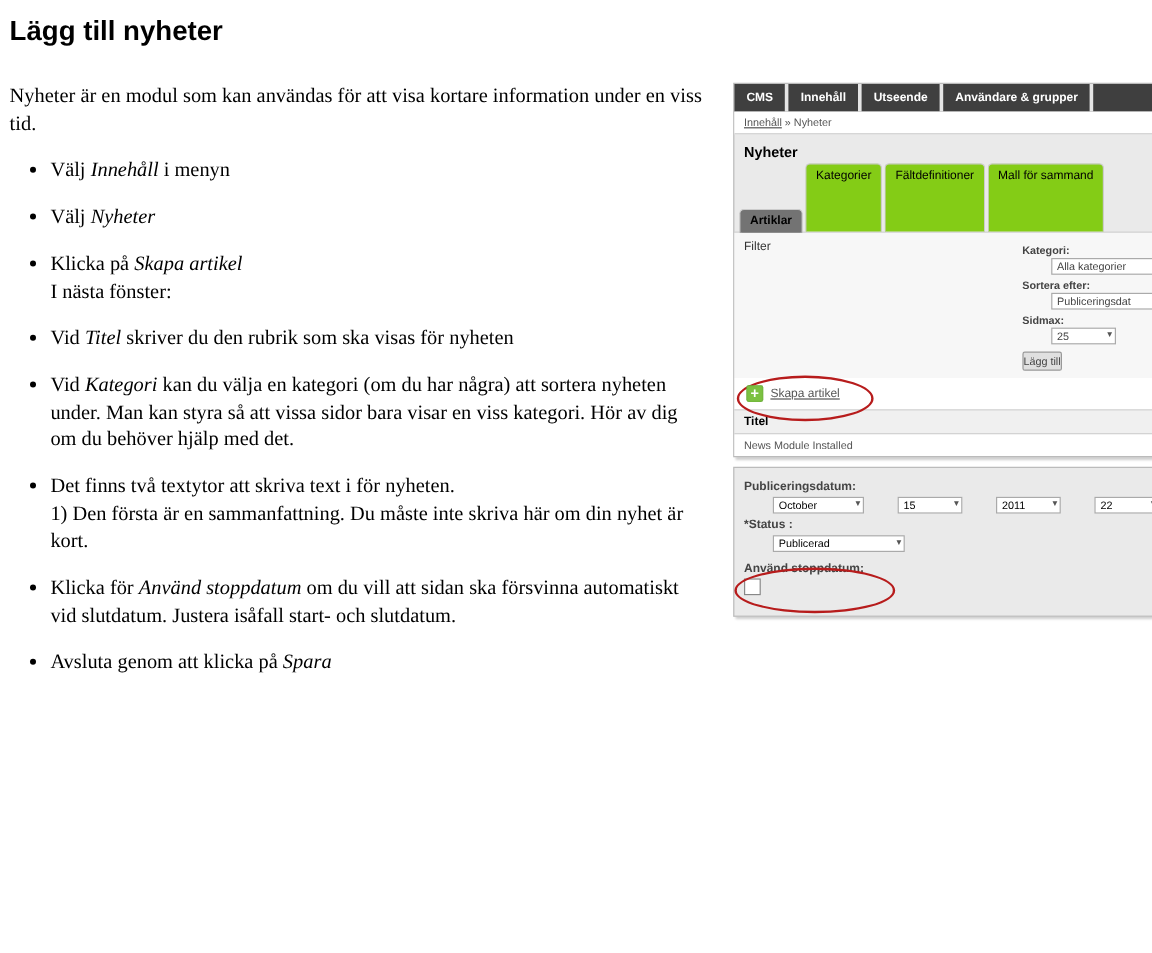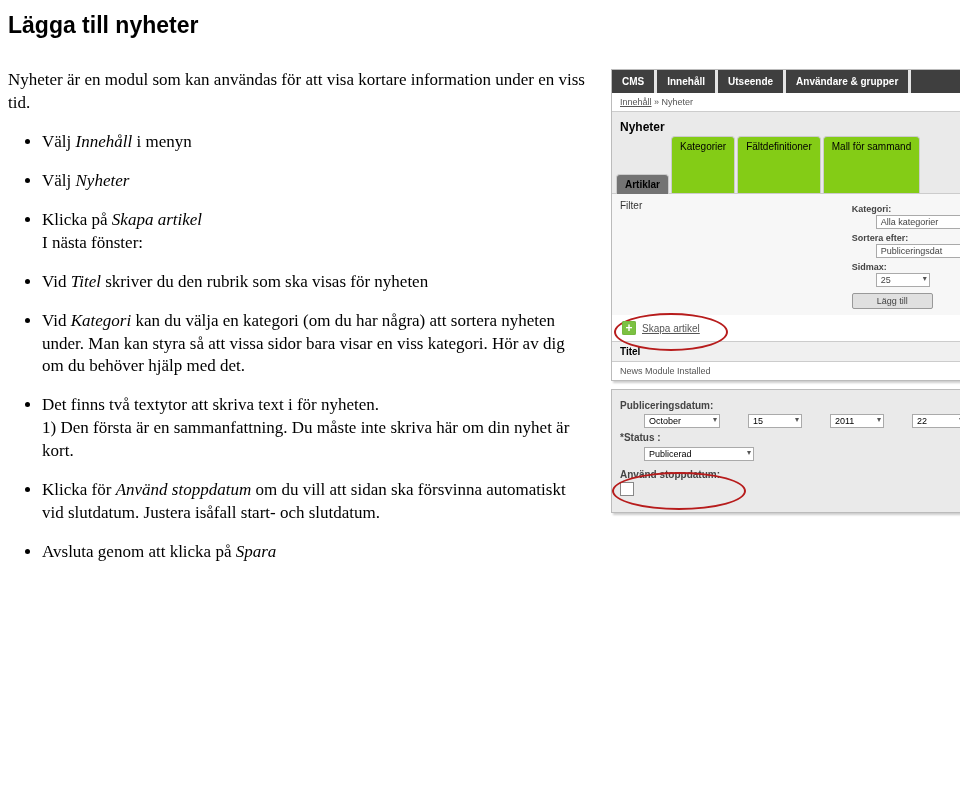--- a/index.html
+++ b/index.html
@@ -134,21 +134,21 @@
     right: 2px;
     top: 0;
     font-size: 8px;
     color: #555;
   }
   .btn {
     display: inline-block;
     background: #e0e0e0;
     border: 1px solid #999;
     border-radius: 2px;
-    padding: 2px 24px;
+    padding: 2px 0;
     font-size: 9px;
     margin-top: 6px;
   }
   .skapa-row {
     display: flex;
     align-items: center;
     gap: 6px;
     padding: 6px 10px;
     background: #fff;
     position: relative;
@@ -199,21 +199,21 @@
   .sel-row { display: flex; gap: 4px; margin-top: 2px; }
   .sel-row .dd { min-width: 34px; }
   .sel-row .dd.m { min-width: 56px; }
   .chk { width: 12px; height: 12px; border: 1px solid #888; background: #fff; display: inline-block; margin-top: 2px; }
   .c2 { width: 130px; height: 34px; left: 0px; bottom: 2px; }
 </style>
 </head>
 <body>
 
 <div class="page">
-  <h1 class="heading">Lägga till nyheter</h1>
+  <h1 class="heading">Lägg till nyheter</h1>
 
   <div class="columns">
     <div class="textcol">
       <p class="intro">Nyheter är en modul som kan användas för att visa kortare information under en viss tid.</p>
 
       <ul class="bullets">
         <li>
           <span>Välj </span><span class="ital">Innehåll</span><span> i menyn</span>
         </li>
         <li>

